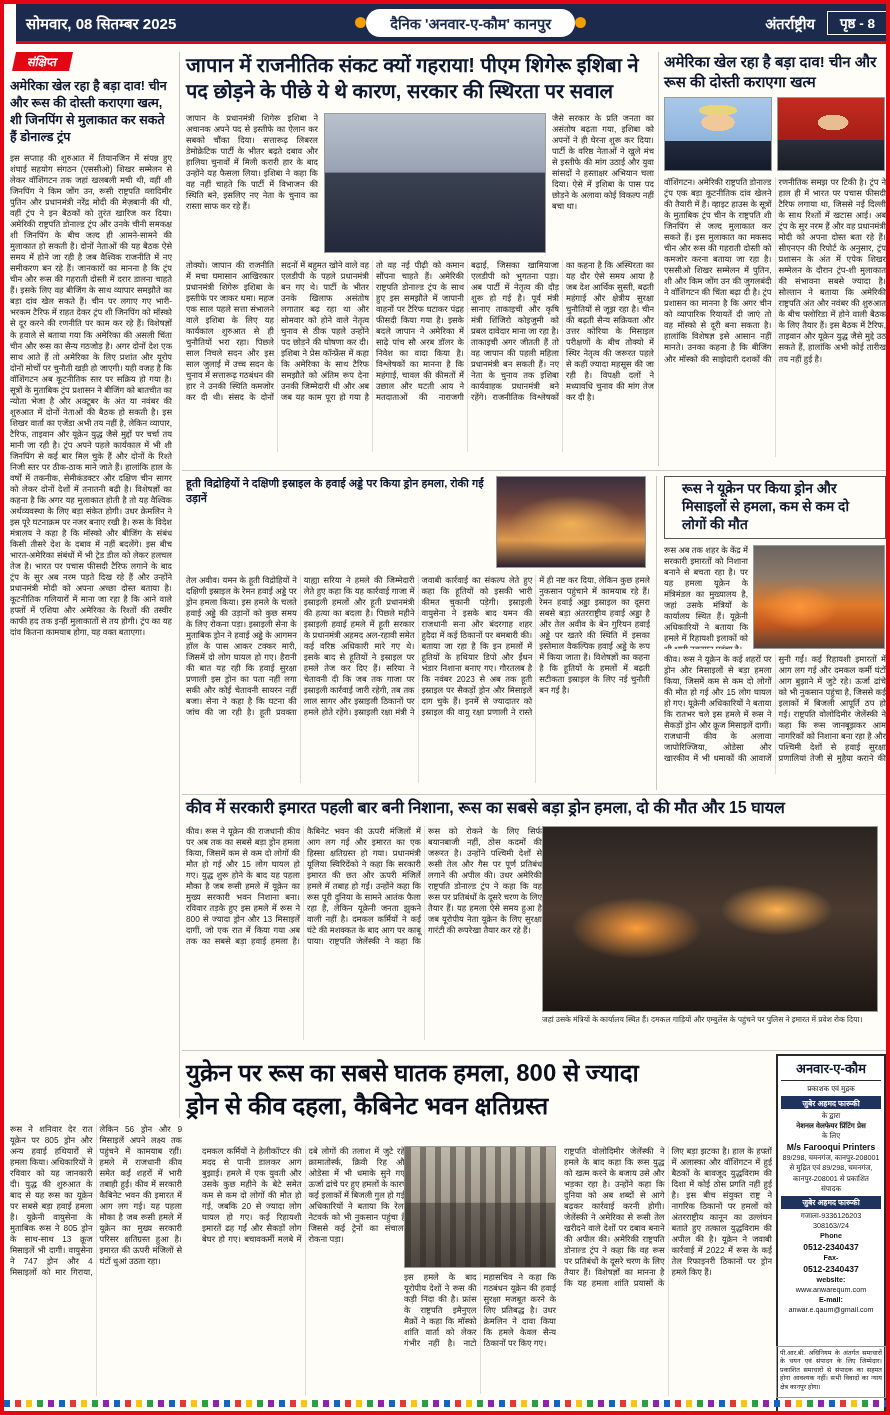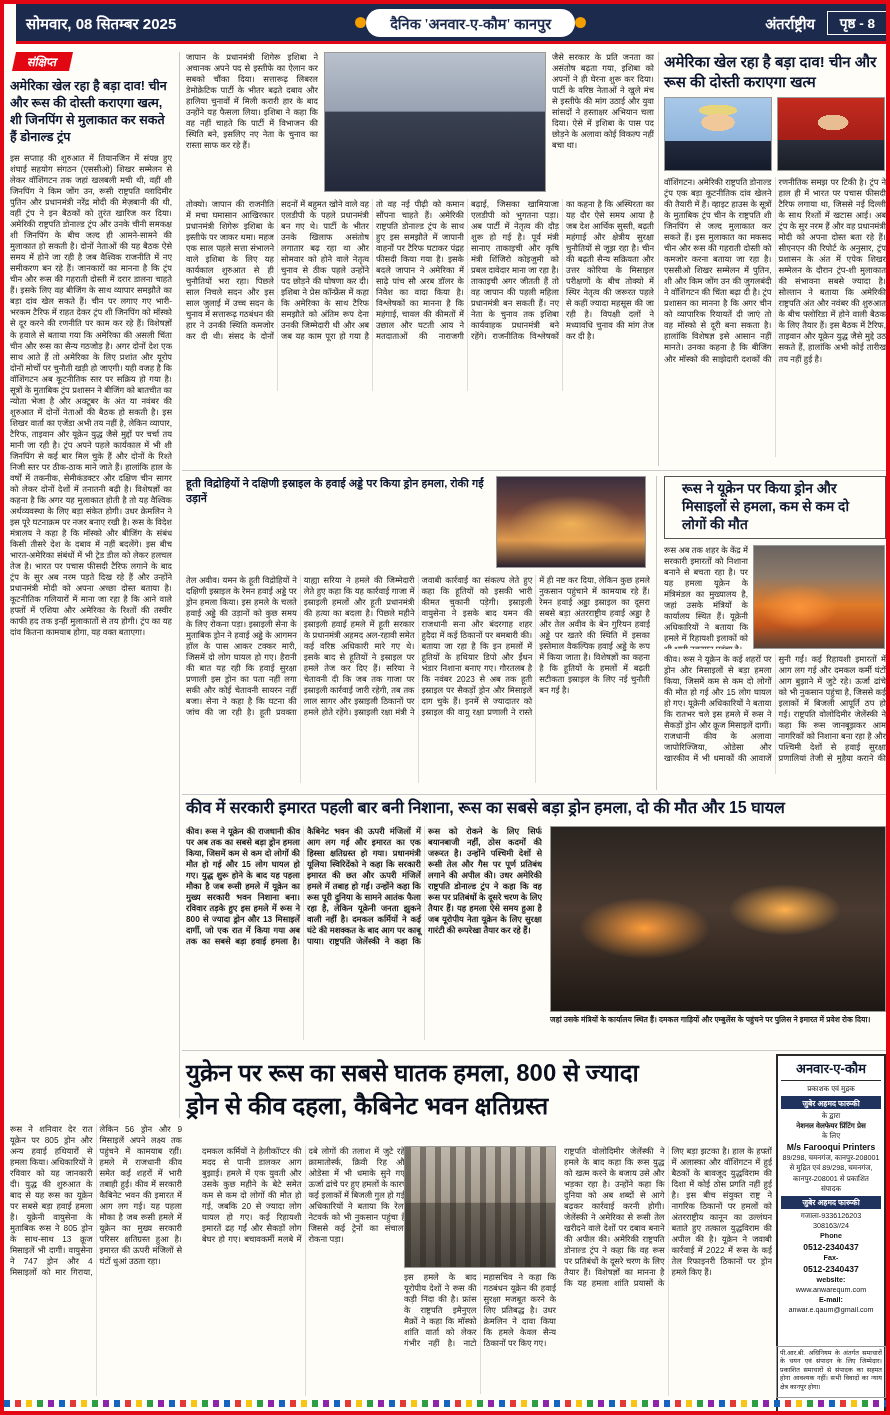--- a/index.html
+++ b/index.html
@@ -1,20 +1,20 @@
 <!DOCTYPE html>
 <html><head>
 <meta charset="utf-8">
 <style>
   html,body{margin:0;padding:0;background:#888;}
   .page{position:relative;width:890px;height:1415px;margin:0 auto;background:#fffdf7;border:4px solid #e30613;box-sizing:border-box;font-family:"Liberation Sans",sans-serif;overflow:hidden;}
   
   .hdr{position:absolute;left:12px;top:0;width:882px;height:40px;background:#1c2a4d;border-bottom:3px solid #e30613;display:flex;align-items:center;justify-content:space-between;padding:0 10px;box-sizing:border-box;color:#fff;}
   .hdr-date{font-weight:bold;font-size:15px;white-space:nowrap;}
-  .hdr-center{display:flex;align-items:center;gap:0;font-family:Liberation Serif, serif;}
+  .hdr-center{display:flex;align-items:center;gap:0;}
   .dot{width:11px;height:11px;border-radius:50%;background:#f59e00;display:inline-block;}
   .pill{background:#fff;color:#1c2a4d;font-weight:bold;font-size:14.5px;padding:4px 24px;border-radius:15px;white-space:nowrap;}
   .hdr-right{display:flex;align-items:center;gap:12px;}
   .sectionlbl{font-weight:bold;font-size:14.5px;}
   .pagebox{border:1.5px solid #fff;padding:2px 12px;font-weight:bold;font-size:13.5px;white-space:nowrap;}
   
   .body{font-size:8.3px;line-height:1.33;text-align:justify;color:#1d1d1d;overflow:hidden;}
   .c2{column-count:2;column-gap:7px;column-rule:1px solid #dcdcdc;}
   .c3{column-count:3;column-gap:7px;column-rule:1px solid #dcdcdc;}
   .c4{column-count:4;column-gap:7px;column-rule:1px solid #dcdcdc;}
@@ -54,21 +54,21 @@
   .houthi-body{height:208px;}
   
   .art-russia{position:absolute;left:660px;top:472px;width:222px;height:314px;}
   .russia-hl{font-size:13.8px;line-height:1.32;margin:0 0 6px;border:1px solid #555;padding:3px 17px;color:#0d1730;font-weight:bold;}
   .rrow{display:flex;gap:5px;margin-bottom:5px;}
   .rrow .rcolL{width:84px;height:104px;}
   .russia-body{height:120px;}
   
   .art-kyiv{position:absolute;left:182px;top:794px;width:700px;height:250px;}
   .kyiv-hl{font-size:16px;line-height:1.3;margin:0 0 7px;color:#0d1730;font-weight:bold;}
-  .krow{display:flex;gap:8px;font-weight:bold;}
+  .krow{display:flex;gap:0;}
   .kyiv-body{width:356px;height:214px;}
   .kphoto-wrap{width:336px;}
   .kyiv-cap{font-size:7.6px;line-height:1.3;color:#222;margin-top:3px;text-align:justify;}
   
   .art-bottom{position:absolute;left:6px;top:1050px;width:762px;height:346px;}
   .bottom-hl{position:absolute;left:176px;top:2px;width:482px;font-size:24px;line-height:1.38;color:#0a0f1e;margin:0;font-weight:bold;}
   .bblockA{position:absolute;left:0;top:70px;width:172px;height:272px;}
   .bblockB{position:absolute;left:192px;top:92px;width:206px;height:250px;}
   .bblockC{position:absolute;left:394px;top:92px;width:152px;}
   .bblockC .bc-text{height:122px;}
@@ -102,20 +102,21 @@
     </div>
   </header>
 
   <aside class="brief">
     <div class="brief-tag">संक्षिप्त</div>
     <h3 class="brief-hl">अमेरिका खेल रहा है बड़ा दाव! चीन और रूस की दोस्ती कराएगा खत्म, शी जिनपिंग से मुलाकात कर सकते हैं डोनाल्ड ट्रंप</h3>
     <div class="body brief-body">इस सप्ताह की शुरुआत में तियानजिन में संपन्न हुए शंघाई सहयोग संगठन (एससीओ) शिखर सम्मेलन से लेकर वॉशिंगटन तक जहां खलबली मची थी, वहीं शी जिनपिंग ने किम जोंग उन, रूसी राष्ट्रपति व्लादिमीर पुतिन और प्रधानमंत्री नरेंद्र मोदी की मेज़बानी की थी, वहीं ट्रंप ने इन बैठकों को तुरंत खारिज कर दिया। अमेरिकी राष्ट्रपति डोनाल्ड ट्रंप और उनके चीनी समकक्ष शी जिनपिंग के बीच जल्द ही आमने-सामने की मुलाकात हो सकती है। दोनों नेताओं की यह बैठक ऐसे समय में होने जा रही है जब वैश्विक राजनीति में नए समीकरण बन रहे हैं। जानकारों का मानना है कि ट्रंप चीन और रूस की गहराती दोस्ती में दरार डालना चाहते हैं। इसके लिए वह बीजिंग के साथ व्यापार समझौते का बड़ा दांव खेल सकते हैं। चीन पर लगाए गए भारी-भरकम टैरिफ में राहत देकर ट्रंप शी जिनपिंग को मॉस्को से दूर करने की रणनीति पर काम कर रहे हैं। विशेषज्ञों के हवाले से बताया गया कि अमेरिका की असली चिंता चीन और रूस का सैन्य गठजोड़ है। अगर दोनों देश एक साथ आते हैं तो अमेरिका के लिए प्रशांत और यूरोप दोनों मोर्चों पर चुनौती खड़ी हो जाएगी। यही वजह है कि वॉशिंगटन अब कूटनीतिक स्तर पर सक्रिय हो गया है। सूत्रों के मुताबिक ट्रंप प्रशासन ने बीजिंग को बातचीत का न्योता भेजा है और अक्टूबर के अंत या नवंबर की शुरुआत में दोनों नेताओं की बैठक हो सकती है। इस शिखर वार्ता का एजेंडा अभी तय नहीं है, लेकिन व्यापार, टैरिफ, ताइवान और यूक्रेन युद्ध जैसे मुद्दों पर चर्चा तय मानी जा रही है। ट्रंप अपने पहले कार्यकाल में भी शी जिनपिंग से कई बार मिल चुके हैं और दोनों के रिश्ते निजी स्तर पर ठीक-ठाक माने जाते हैं। हालांकि हाल के वर्षों में तकनीक, सेमीकंडक्टर और दक्षिण चीन सागर को लेकर दोनों देशों में तनातनी बढ़ी है। विशेषज्ञों का कहना है कि अगर यह मुलाकात होती है तो यह वैश्विक अर्थव्यवस्था के लिए बड़ा संकेत होगी। उधर क्रेमलिन ने इस पूरे घटनाक्रम पर नजर बनाए रखी है। रूस के विदेश मंत्रालय ने कहा है कि मॉस्को और बीजिंग के संबंध किसी तीसरे देश के दबाव में नहीं बदलेंगे। इस बीच भारत-अमेरिका संबंधों में भी ट्रेड डील को लेकर हलचल तेज है। भारत पर पचास फीसदी टैरिफ लगाने के बाद ट्रंप के सुर अब नरम पड़ते दिख रहे हैं और उन्होंने प्रधानमंत्री मोदी को अपना अच्छा दोस्त बताया है। कूटनीतिक गलियारों में माना जा रहा है कि आने वाले हफ्तों में एशिया और अमेरिका के रिश्तों की तस्वीर काफी हद तक इन्हीं मुलाकातों से तय होगी। ट्रंप का यह दांव कितना कामयाब होगा, यह वक्त बताएगा।</div>
   </aside>
 
   <section class="art-japan">
+    <h1 class="japan-hl">जापान में राजनीतिक संकट क्यों गहराया! पीएम शिगेरू इशिबा ने पद छोड़ने के पीछे ये थे कारण, सरकार की स्थिरता पर सवाल</h1>
     <div class="jrow">
       <div class="body colA">जापान के प्रधानमंत्री शिगेरू इशिबा ने अचानक अपने पद से इस्तीफे का ऐलान कर सबको चौंका दिया। सत्तारूढ़ लिबरल डेमोक्रेटिक पार्टी के भीतर बढ़ते दबाव और हालिया चुनावों में मिली करारी हार के बाद उन्होंने यह फैसला लिया। इशिबा ने कहा कि वह नहीं चाहते कि पार्टी में विभाजन की स्थिति बने, इसलिए नए नेता के चुनाव का रास्ता साफ कर रहे हैं।</div>
       <div class="ph ph-japan"></div>
       <div class="body colB">जैसे सरकार के प्रति जनता का असंतोष बढ़ता गया, इशिबा को अपनों ने ही घेरना शुरू कर दिया। पार्टी के वरिष्ठ नेताओं ने खुले मंच से इस्तीफे की मांग उठाई और युवा सांसदों ने हस्ताक्षर अभियान चला दिया। ऐसे में इशिबा के पास पद छोड़ने के अलावा कोई विकल्प नहीं बचा था।</div>
     </div>
     <div class="body c5 japan-body">तोक्यो। जापान की राजनीति में मचा घमासान आखिरकार प्रधानमंत्री शिगेरू इशिबा के इस्तीफे पर जाकर थमा। महज एक साल पहले सत्ता संभालने वाले इशिबा के लिए यह कार्यकाल शुरुआत से ही चुनौतियों भरा रहा। पिछले साल निचले सदन और इस साल जुलाई में उच्च सदन के चुनाव में सत्तारूढ़ गठबंधन की हार ने उनकी स्थिति कमजोर कर दी थी। संसद के दोनों सदनों में बहुमत खोने वाले वह एलडीपी के पहले प्रधानमंत्री बन गए थे। पार्टी के भीतर उनके खिलाफ असंतोष लगातार बढ़ रहा था और सोमवार को होने वाले नेतृत्व चुनाव से ठीक पहले उन्होंने पद छोड़ने की घोषणा कर दी। इशिबा ने प्रेस कॉन्फ्रेंस में कहा कि अमेरिका के साथ टैरिफ समझौते को अंतिम रूप देना उनकी जिम्मेदारी थी और अब जब यह काम पूरा हो गया है तो वह नई पीढ़ी को कमान सौंपना चाहते हैं। अमेरिकी राष्ट्रपति डोनाल्ड ट्रंप के साथ हुए इस समझौते में जापानी वाहनों पर टैरिफ घटाकर पंद्रह फीसदी किया गया है। इसके बदले जापान ने अमेरिका में साढ़े पांच सौ अरब डॉलर के निवेश का वादा किया है। विश्लेषकों का मानना है कि महंगाई, चावल की कीमतों में उछाल और घटती आय ने मतदाताओं की नाराजगी बढ़ाई, जिसका खामियाजा एलडीपी को भुगतना पड़ा। अब पार्टी में नेतृत्व की दौड़ शुरू हो गई है। पूर्व मंत्री सानाए ताकाइची और कृषि मंत्री शिंजिरो कोइजुमी को प्रबल दावेदार माना जा रहा है। ताकाइची अगर जीतती हैं तो वह जापान की पहली महिला प्रधानमंत्री बन सकती हैं। नए नेता के चुनाव तक इशिबा कार्यवाहक प्रधानमंत्री बने रहेंगे। राजनीतिक विश्लेषकों का कहना है कि अस्थिरता का यह दौर ऐसे समय आया है जब देश आर्थिक सुस्ती, बढ़ती महंगाई और क्षेत्रीय सुरक्षा चुनौतियों से जूझ रहा है। चीन की बढ़ती सैन्य सक्रियता और उत्तर कोरिया के मिसाइल परीक्षणों के बीच तोक्यो में स्थिर नेतृत्व की जरूरत पहले से कहीं ज्यादा महसूस की जा रही है। विपक्षी दलों ने मध्यावधि चुनाव की मांग तेज कर दी है।</div>
   </section>
 
   <div class="vdiv" style="left:654px;top:48px;height:414px;"></div>
 

